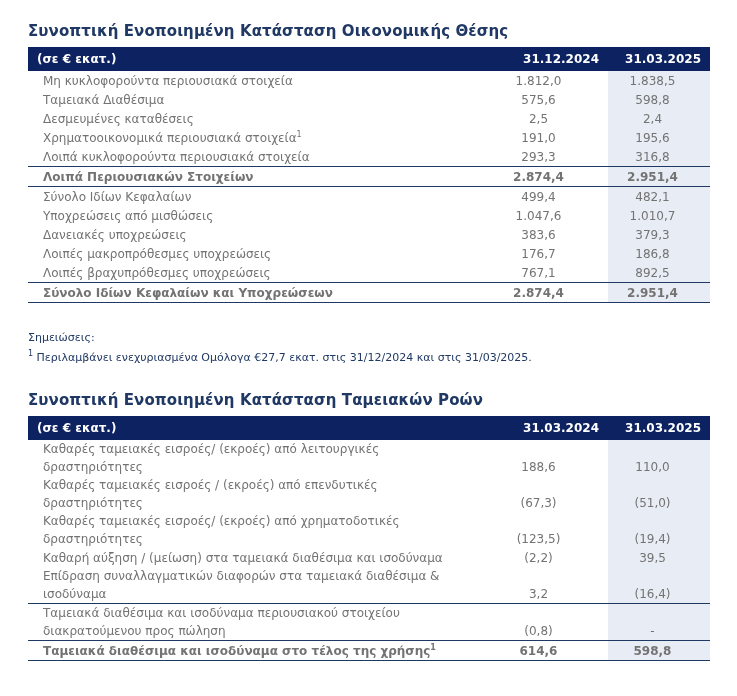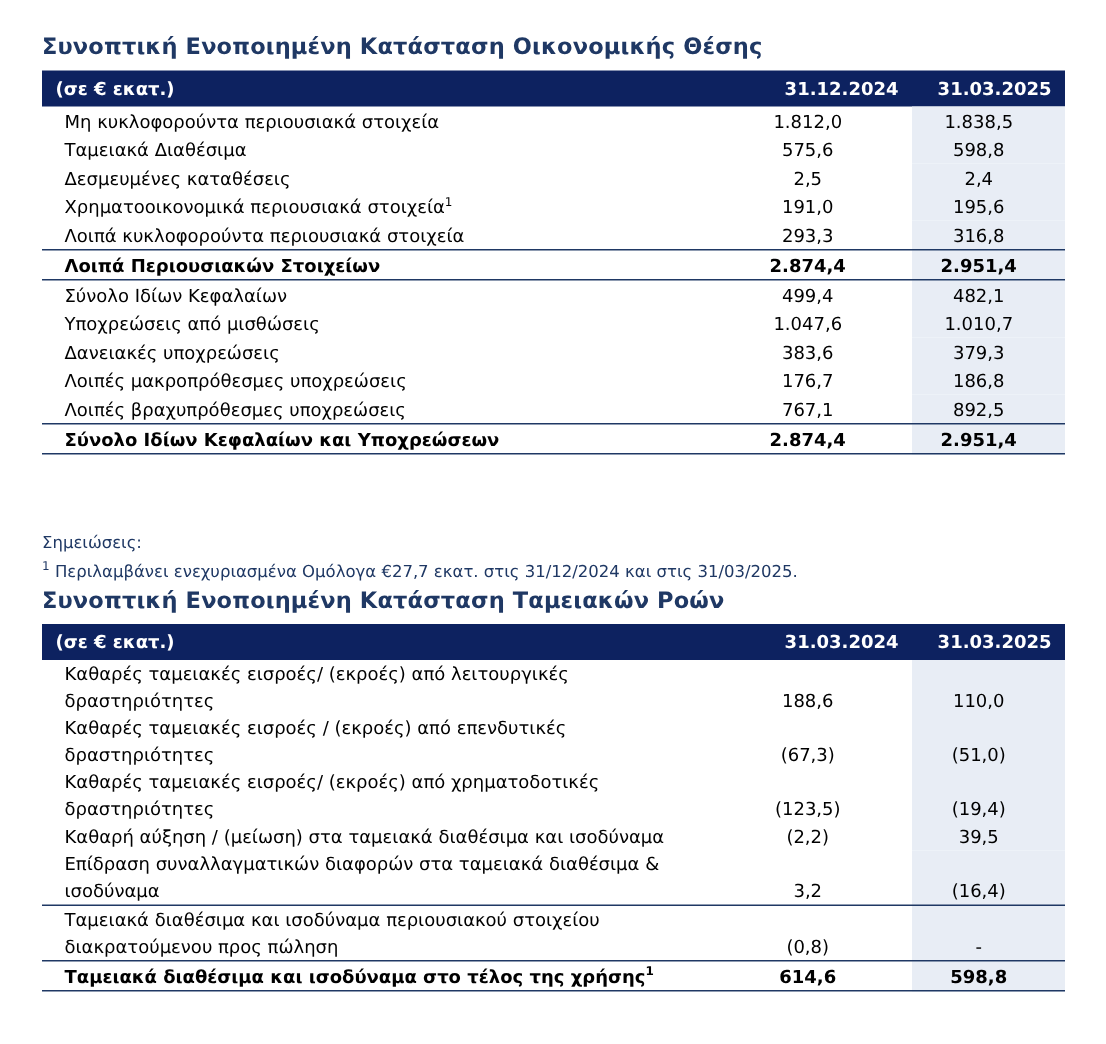--- a/index.html
+++ b/index.html
@@ -21,21 +21,21 @@
     height: 696px;
     box-sizing: border-box;
   }
 
   .section {
     position: absolute;
     left: 28px;
     width: 682px;
   }
   #section-balance { top: 22px; }
-  #section-notes   { top: 330px; margin-top: 24px; }
+  #section-notes   { top: 330px; }
   #section-cash    { top: 391px; }
 
   .section-title {
     font-size: 15px;
     font-weight: bold;
     color: #1f3864;
     letter-spacing: 0.1px;
     margin-bottom: 7px;
     white-space: nowrap;
   }
@@ -67,21 +67,21 @@
   table.fin thead th.th-val {
     text-align: right;
     padding-right: 9px;
   }
 
   table.fin tbody td {
     height: 19px;
     padding: 0 8px;
     vertical-align: bottom;
     line-height: 18px;
-    color: #000000;
+    color: #737373;
     white-space: nowrap;
   }
   table.fin tbody td.lbl {
     text-align: left;
     padding-left: 15px;
     white-space: normal;
   }
   table.fin tbody td.val {
     text-align: center;
     padding-right: 17px;

